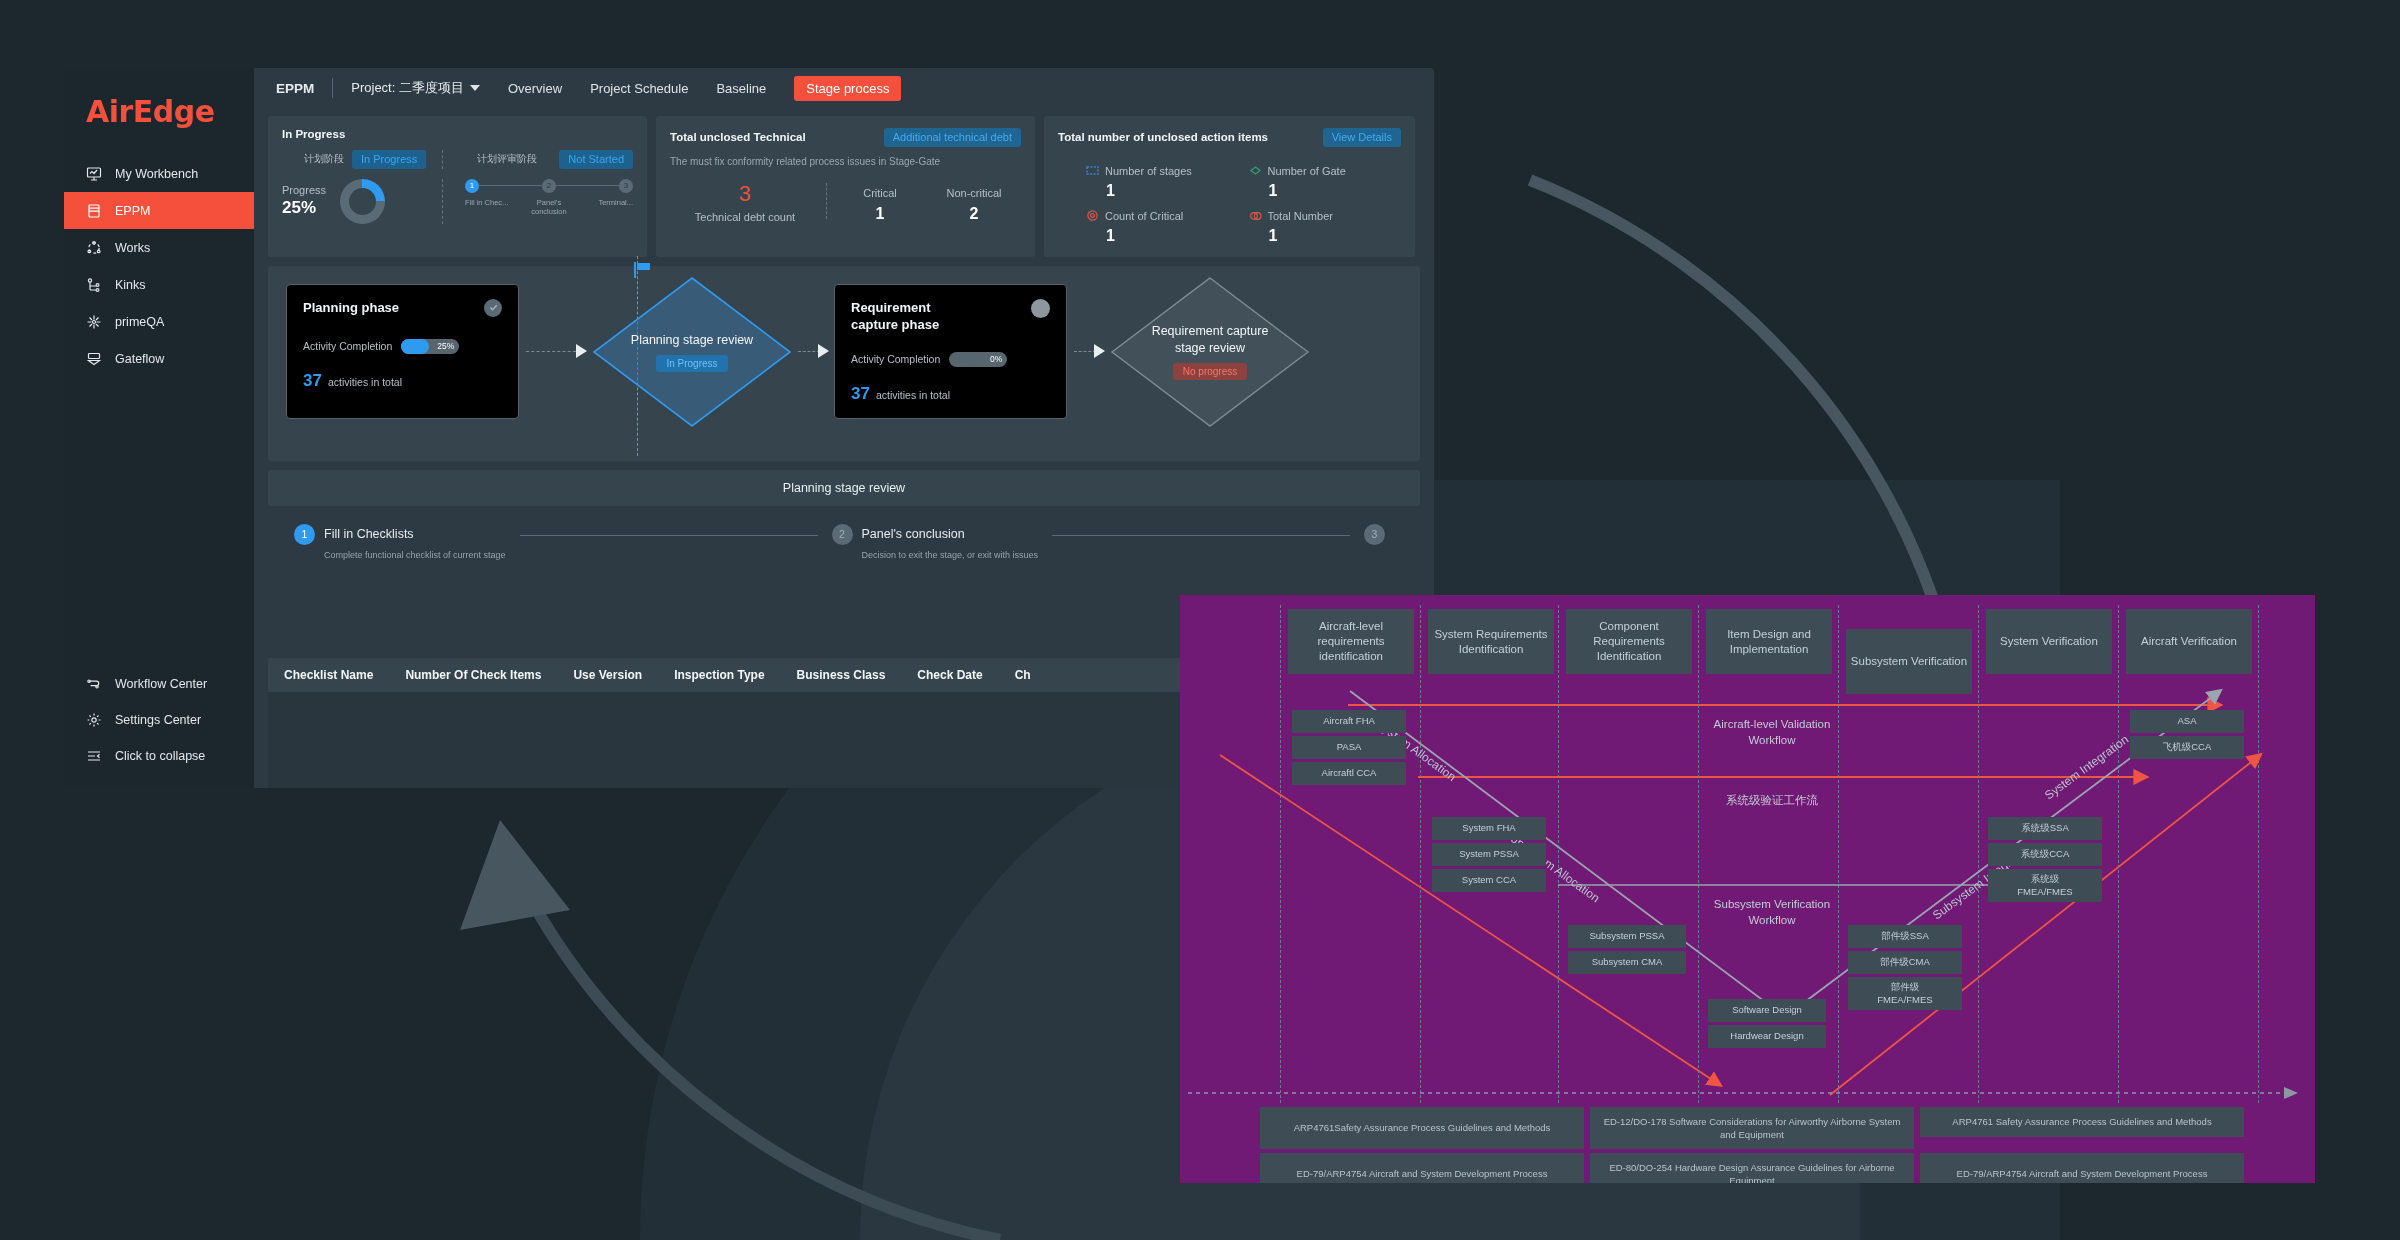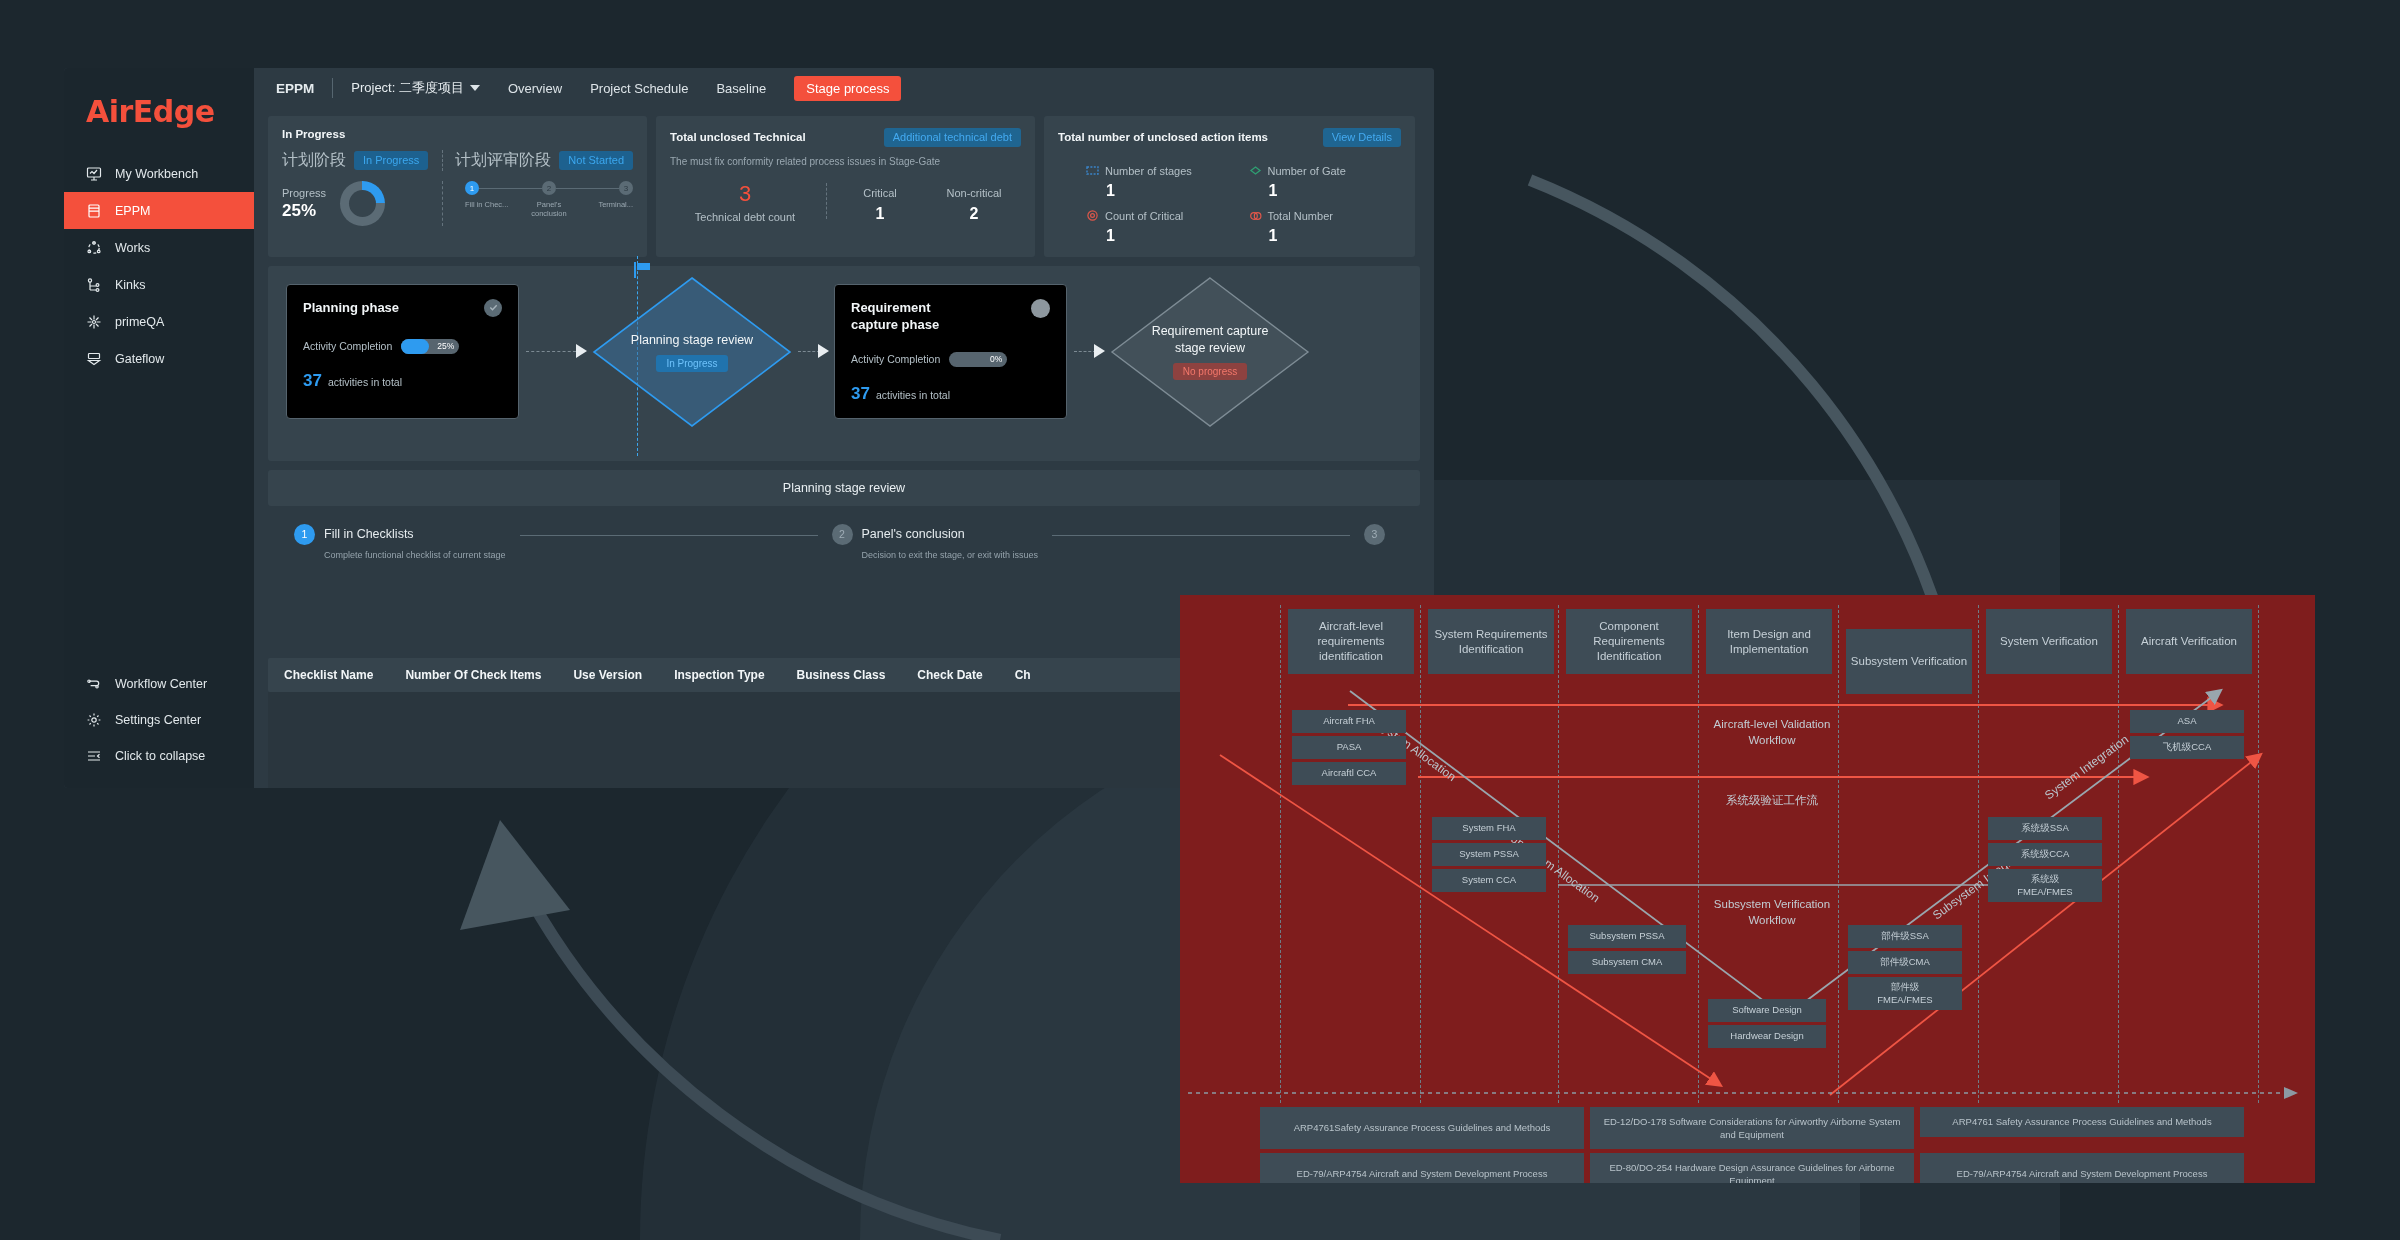--- a/index.html
+++ b/index.html
@@ -61,21 +61,21 @@
   .card-title { font-size:11.5px; font-weight:700; color:#f2f6f8; }
   .pill {
     background:#1d618f; color:#3ba7ef; font-size:11px; padding:2px 9px; border-radius:3px;
     display:inline-block; line-height:1.35;
   }
   .pill.blue-solid { background:#1f6591; color:#43aaf1; }
 
   .card1 { width:379px; }
   .c1-row { display:flex; align-items:center; margin-top:10px; }
   .c1-left { width:148px; display:flex; align-items:center; gap:8px; }
-  .c1-label { font-size:16px; color:#b4c0c7; }
+  .c1-label { font-size:10px; color:#b4c0c7;margin-left:22px; }
   .vdash { width:1px; align-self:stretch; border-left:1px dashed #64737d; margin:0 12px; }
   .c1-right { flex:1; display:flex; align-items:center; justify-content:space-between; }
   .prog-row { display:flex; align-items:center; gap:14px; margin-top:14px; }
   .prog-label { font-size:11px; color:#b4c0c7; }
   .prog-val { font-size:17px; font-weight:700; color:#fff; margin-top:2px; }
   .donut {
     width:45px; height:45px; border-radius:50%;
     background:conic-gradient(#2e9bf0 0 25%, #5b6b75 25% 100%);
     position:relative;
   }
@@ -161,21 +161,21 @@
   
   .tbl { margin:10px 14px 0 14px; }
   .tbl-head { display:flex; background:#36444d; height:34px; align-items:center; border-radius:2px;}
   .th { font-size:12px; font-weight:700; color:#f2f6f8; padding:0 16px; position:relative; white-space:nowrap;}
   .th + .th::before{ content:""; position:absolute; left:0; top:7px; bottom:7px; width:1px; background:#55636d;}
   .tbl-body { height:96px; background:#2a363e; }
 
   
   .vmodel {
     position:absolute; left:1180px; top:595px; width:1135px; height:588px;
-    background:#7f1d1d; overflow:hidden;
+    background:#701a75; overflow:hidden;
   }
   .v-inner { position:absolute; inset:0; }
   .vcol-dash { position:absolute; top:10px; bottom:80px; border-left:1px dashed #6d7d87; }
   .vbox {
     position:absolute; background:#3e4c56; color:#c6d0d7; text-align:center;
     display:flex; align-items:center; justify-content:center; line-height:1.3;
   }
   .vbox.top { font-size:11.5px; }
   .vbox.small { font-size:9.5px; }
   .vlabel { position:absolute; color:#c2ccd3; text-align:center; line-height:1.35; font-size:11.5px;}

